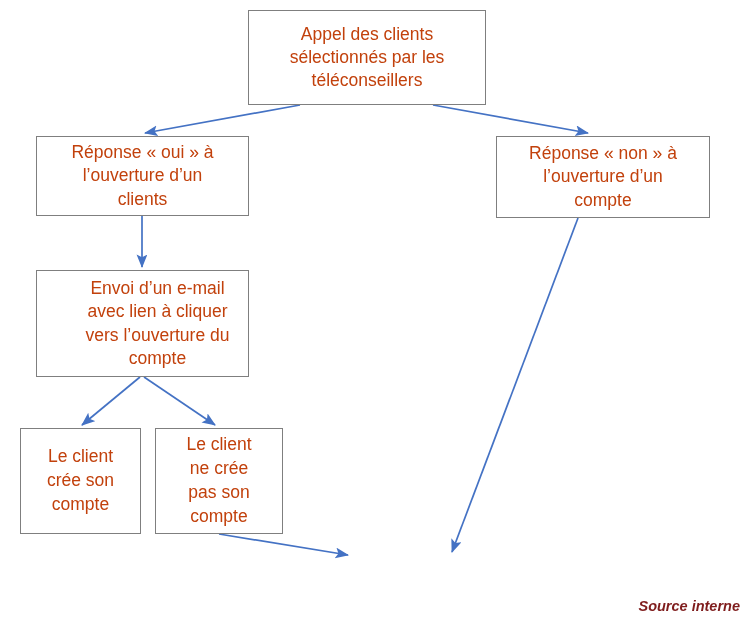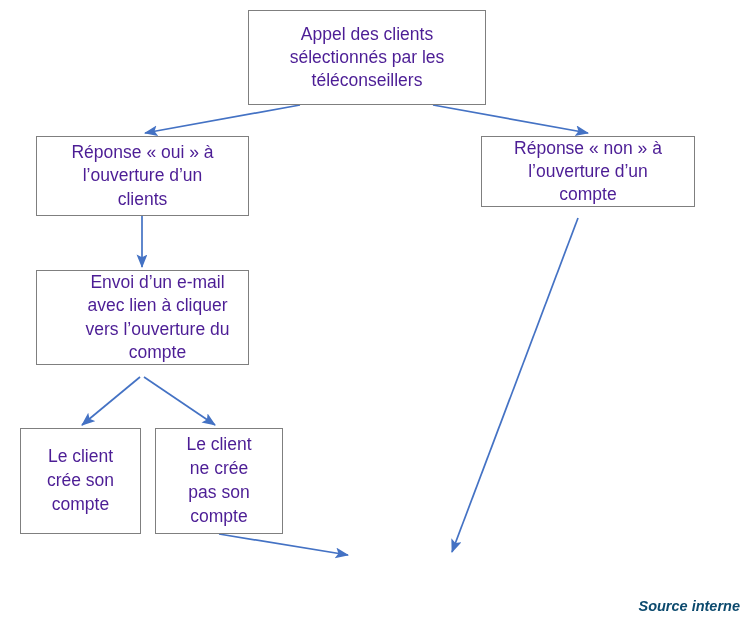--- a/index.html
+++ b/index.html
@@ -27,39 +27,39 @@
   }
   .node {
     position: absolute;
     box-sizing: border-box;
     background: #ffffff;
     border: 1.5px solid #7f7f7f;
     display: flex;
     align-items: center;
     justify-content: center;
     text-align: center;
-    color: #4c1d95;
+    color: #c2410c;
     font-size: 17.5px;
     line-height: 1.33;
     z-index: 5;
     white-space: pre-line;
     padding: 2px 6px;
   }
   .node-narrow {
     font-size: 17.5px;
     line-height: 1.36;
   }
   #source-note {
     position: absolute;
     right: 8px;
     bottom: 8px;
     font-size: 14.5px;
     font-weight: bold;
     font-style: italic;
-    color: #0c4a6e;
+    color: #7f1d1d;
     z-index: 6;
     white-space: nowrap;
   }
 </style>
 </head>
 <body>
 
 <div id="canvas">
 
   <svg id="arrow-layer" viewBox="0 0 748 622" xmlns="http://www.w3.org/2000/svg">
@@ -85,25 +85,25 @@
   </svg>
 
   <div class="node" style="left:248px; top:10px; width:238px; height:95px;">Appel des clients
 sélectionnés par les
 téléconseillers</div>
 
   <div class="node" style="left:36px; top:136px; width:213px; height:80px;">Réponse « oui » à
 l’ouverture d’un
 clients</div>
 
-  <div class="node" style="left:481px; top:136px; width:214px; height:71px;">Réponse « non » à
+  <div class="node" style="left:496px; top:136px; width:214px; height:82px;">Réponse « non » à
 l’ouverture d’un
 compte</div>
 
-  <div class="node" style="left:36px; top:270px; width:213px; height:95px;padding-left:36px;">Envoi d’un e-mail
+  <div class="node" style="left:36px; top:270px; width:213px; height:107px;padding-left:36px;">Envoi d’un e-mail
 avec lien à cliquer
 vers l’ouverture du
 compte</div>
 
   <div class="node node-narrow" style="left:20px; top:428px; width:121px; height:106px;">Le client
 crée son
 compte</div>
 
   <div class="node node-narrow" style="left:155px; top:428px; width:128px; height:106px;">Le client
 ne crée

